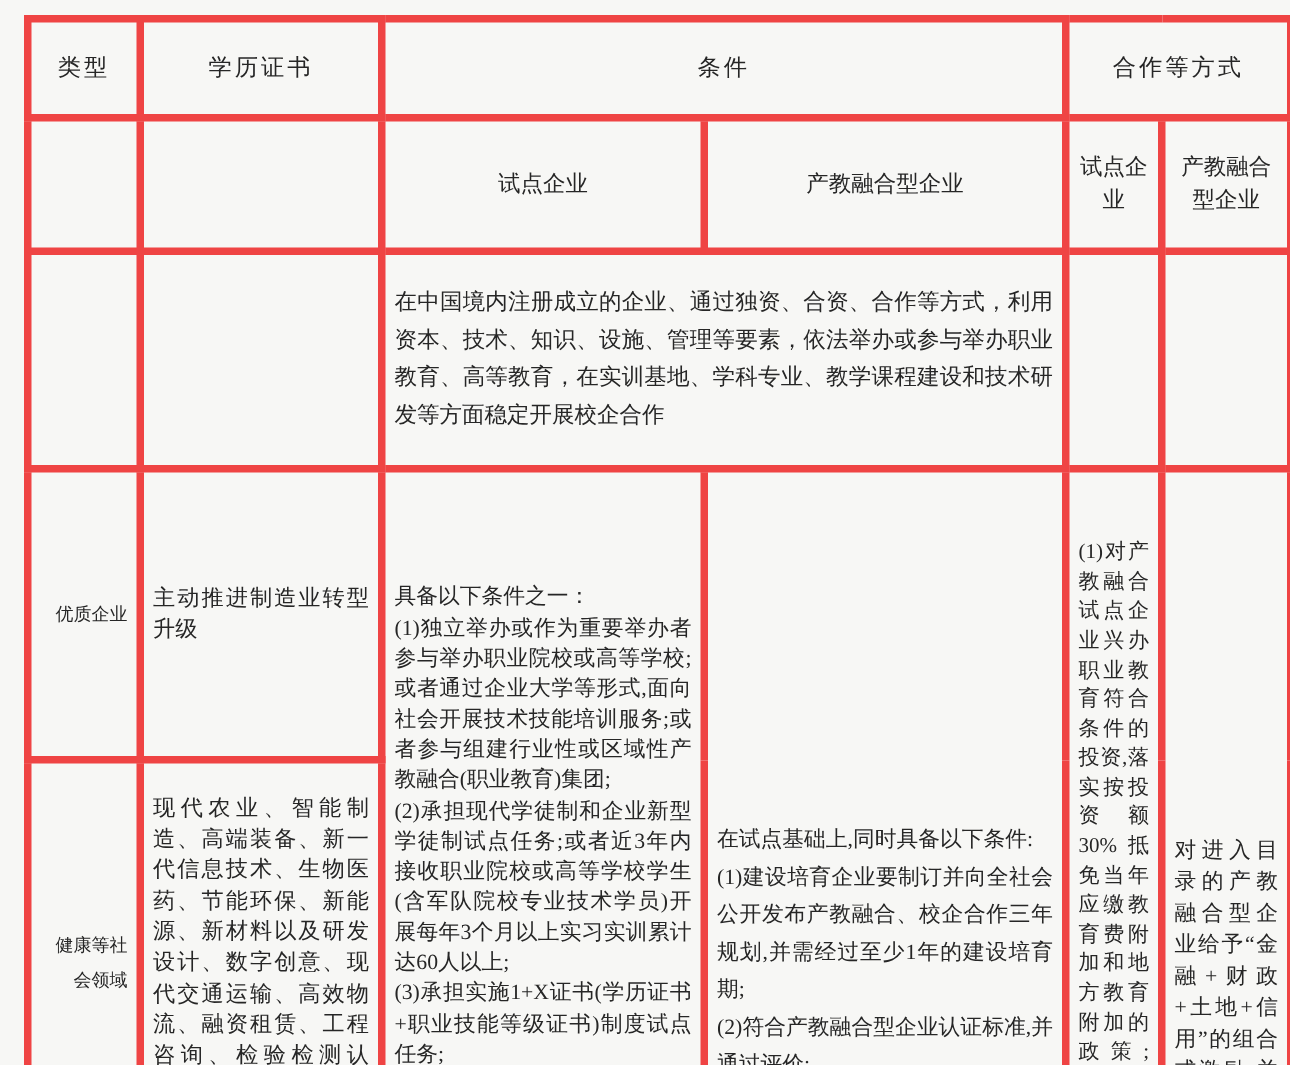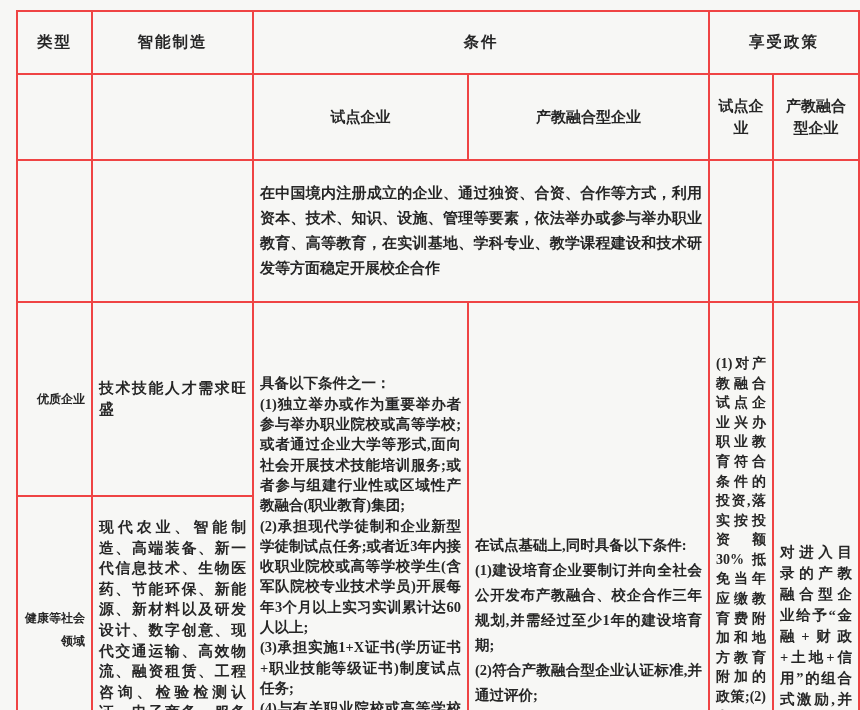--- a/index.html
+++ b/index.html
@@ -11,22 +11,22 @@
     overflow:hidden;
   }
   .canvas{position:relative;width:860px;height:710px;}
   table.grid{
     position:absolute;left:16px;top:10px;
     width:842px;height:693px;
     border-collapse:collapse;table-layout:fixed;
     border:2px solid #3f3f3f;
   }
   .grid th,.grid td{
-    border:2px solid #ef4444;
-    font-weight:bold;
+    border:5px solid #ef4444;
+    font-weight:normal;
     vertical-align:middle;
     padding:20px 6px;
     overflow:hidden;
   }
   .hdr{font-size:15.5px;text-align:center;letter-spacing:2px;}
   .subhdr{font-size:15px;text-align:center;line-height:22px;}
   .typecell{font-size:12px;text-align:right;line-height:23px;padding:2px 4px;}
   .keycell{font-size:14.8px;line-height:20.6px;text-align:justify;padding:3px 6px;}
   .regcell{font-size:15px;line-height:25px;text-align:justify;padding:2px 10px;}
   .condcell{
@@ -50,23 +50,23 @@
       <col style="width:161px">
       <col style="width:215px">
       <col style="width:241px">
       <col style="width:64px">
       <col style="width:86px">
     </colgroup>
 
     <tbody>
         <tr style="height:24px">
       <th class="hdr">类型</th>
-      <th class="hdr">智能制造</th>
+      <th class="hdr">学历证书</th>
       <th class="hdr" colspan="2">条件</th>
-      <th class="hdr" colspan="2">享受政策</th>
+      <th class="hdr" colspan="2">合作等方式</th>
     </tr>
 
     <tr style="height:51px">
       <td></td>
       <td></td>
       <td class="subhdr">试点企业</td>
       <td class="subhdr">产教融合型企业</td>
       <td class="subhdr">试点企业</td>
       <td class="subhdr">产教融合型企业</td>
     </tr>
@@ -74,21 +74,21 @@
     <tr style="height:76px">
       <td></td>
       <td></td>
       <td class="regcell" colspan="2">在中国境内注册成立的企业、通过独资、合资、合作等方式，利用资本、技术、知识、设施、管理等要素，依法举办或参与举办职业教育、高等教育，在实训基地、学科专业、教学课程建设和技术研发等方面稳定开展校企合作</td>
       <td></td>
       <td></td>
     </tr>
 
     <tr style="height:194px">
       <td class="typecell">优质企业</td>
-      <td class="keycell">技术技能人才需求旺盛</td>
+      <td class="keycell">主动推进制造业转型升级</td>
       <td class="condcell" rowspan="4">具备以下条件之一：
 (1)独立举办或作为重要举办者参与举办职业院校或高等学校;或者通过企业大学等形式,面向社会开展技术技能培训服务;或者参与组建行业性或区域性产教融合(职业教育)集团;
 (2)承担现代学徒制和企业新型学徒制试点任务;或者近3年内接收职业院校或高等学校学生(含军队院校专业技术学员)开展每年3个月以上实习实训累计达60人以上;
 (3)承担实施1+X证书(学历证书+职业技能等级证书)制度试点任务;
 (4)与有关职业院校或高等学校开展有实质内容、具体项目的校企合作,通过订单班等形式共建3个以上学科专业点;
 (5)以校企合作等方式共建产教融合实训基地,或者捐赠职业院校教学设施设备等,近3年内累计投入100万元以上;
 (6)近3年内取得与合作职业院校共享的知识产权证明(发明 专利、实用新型专利、软件著作权等)</td>
       <td class="cond2cell" rowspan="4">在试点基础上,同时具备以下条件:
 (1)建设培育企业要制订并向全社会公开发布产教融合、校企合作三年规划,并需经过至少1年的建设培育期;
 (2)符合产教融合型企业认证标准,并通过评价;

